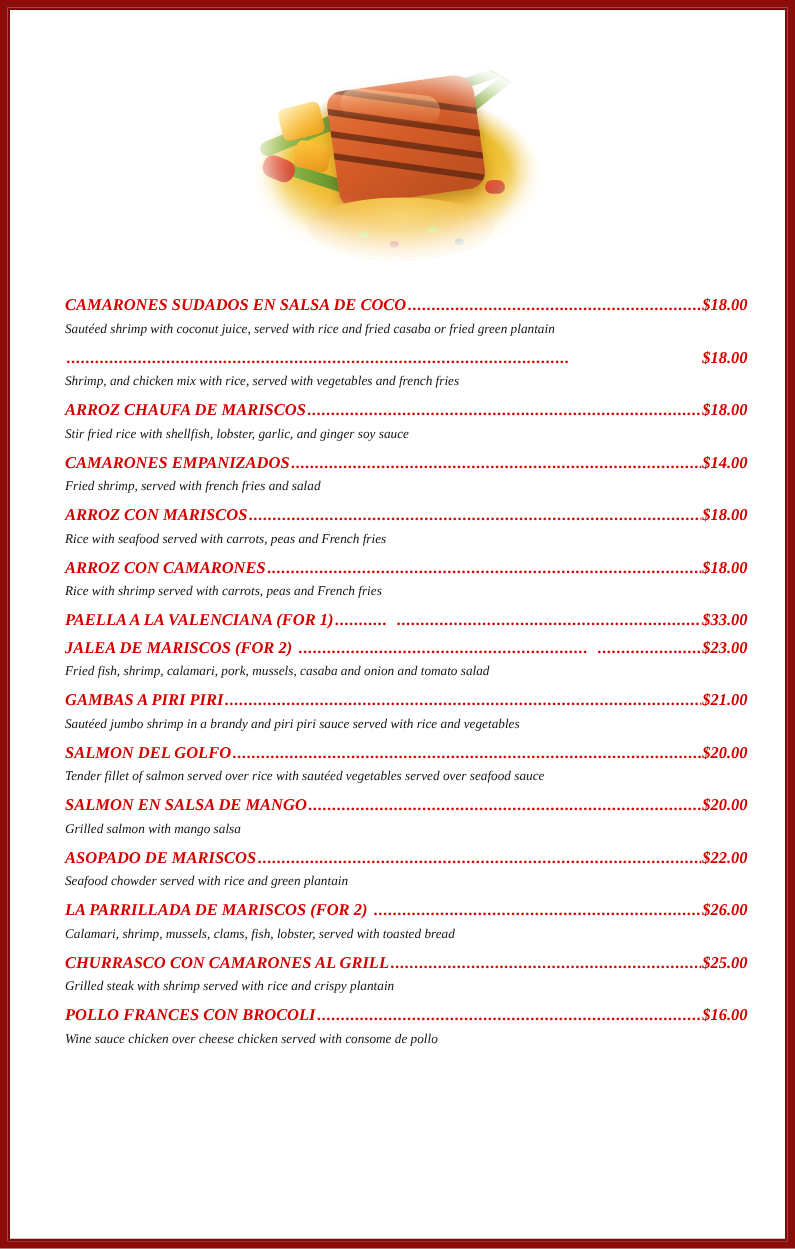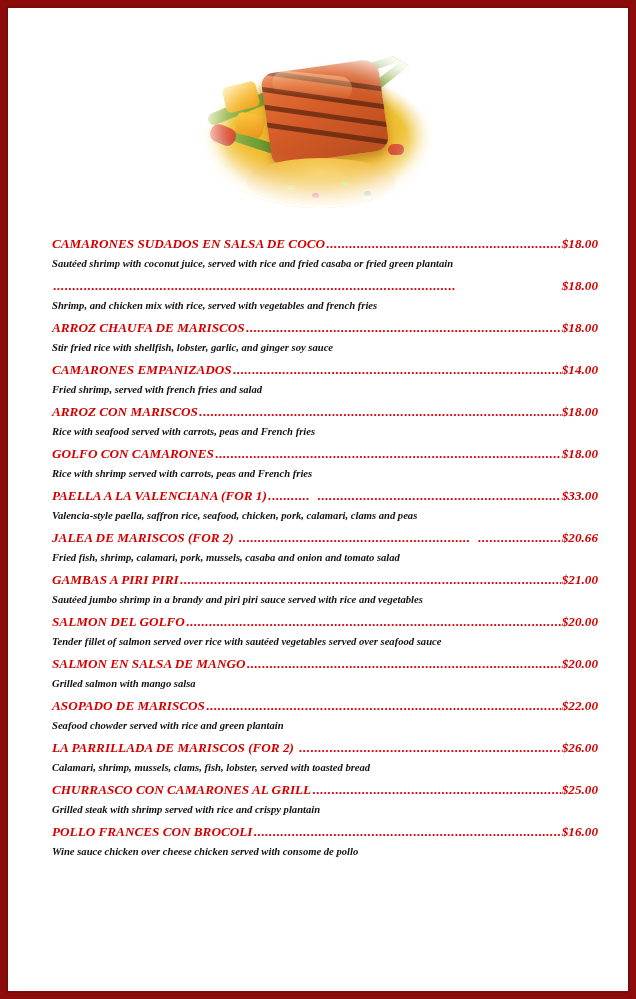--- a/index.html
+++ b/index.html
@@ -195,21 +195,21 @@
     font-weight: bold;
     font-style: normal;
     margin: 0 1px;
     color: #d40000;
   }
   .item-price {
     flex: 0 0 auto;
   }
   .item-desc {
     color: #111111;
-    font-weight: bold;
+    font-weight: normal;
     font-style: italic;
     font-size: 10.6px;
     line-height: 14px;
     padding-top: 5px;
     padding-bottom: 1px;
   }
 </style>
 </head>
 <body>
 
@@ -282,41 +282,40 @@
         <div class="item-title-row">
           <span class="item-name">ARROZ CON MARISCOS</span>
           <span class="leader">..........................................................................................................</span>
           <span class="item-price">$18.00</span>
         </div>
         <div class="item-desc">Rice with seafood served with carrots, peas and French fries</div>
       </div>
 
       <div class="item">
         <div class="item-title-row">
-          <span class="item-name">GOLFO CON CAMARONES</span>
+          <span class="item-name">ARROZ CON CAMARONES</span>
           <span class="leader">..........................................................................................................</span>
           <span class="item-price">$18.00</span>
         </div>
         <div class="item-desc">Rice with shrimp served with carrots, peas and French fries</div>
       </div>
 
       <div class="item">
         <div class="item-title-row">
           <span class="item-name">PAELLA A LA VALENCIANA (FOR 1)</span>
           <span class="leader">...........&nbsp;&nbsp;.............................................................................................</span>
           <span class="item-price">$33.00</span>
         </div>
-        <div class="item-desc">Valencia-style paella, saffron rice, seafood, chicken, pork, calamari, clams and peas</div>
       </div>
 
       <div class="item">
         <div class="item-title-row">
           <span class="item-name">JALEA DE MARISCOS (FOR 2)</span>
           <span class="leader">&nbsp;.............................................................&nbsp;&nbsp;...........................</span>
-          <span class="item-price">$20.66</span>
+          <span class="item-price">$23.00</span>
         </div>
         <div class="item-desc">Fried fish, shrimp, calamari, pork, mussels, casaba and onion and tomato salad</div>
       </div>
 
       <div class="item">
         <div class="item-title-row">
           <span class="item-name">GAMBAS A PIRI PIRI</span>
           <span class="leader">..........................................................................................................</span>
           <span class="item-price">$21.00</span>
         </div>

